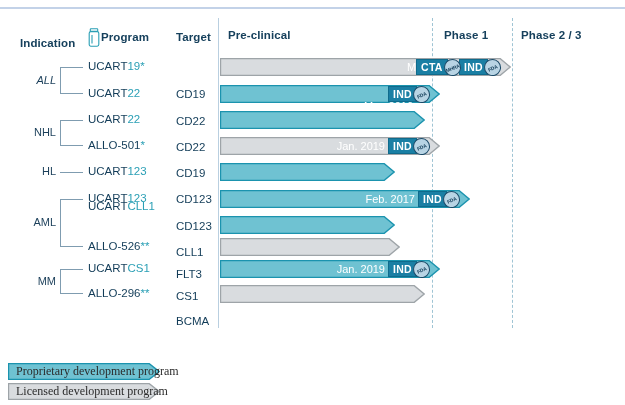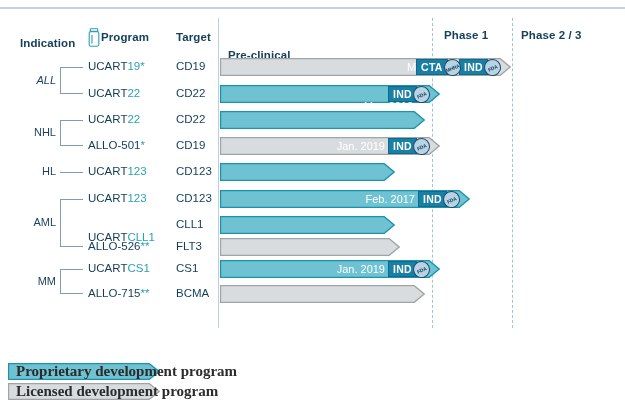--- a/index.html
+++ b/index.html
@@ -17,21 +17,21 @@
   }
 
   
   .hdr {
     position: absolute; font-size: 11.5px; font-weight: bold;
     color: #16405c; letter-spacing: .1px; white-space: nowrap;
   }
   .hdr-indication { left: 20px;  top: 37px; }
   .hdr-program    { left: 101px; top: 31px; }
   .hdr-target     { left: 176px; top: 31px; }
-  .hdr-preclin    { left: 228px; top: 29px; margin-top: 20px; }
+  .hdr-preclin    { left: 228px; top: 29px; }
   .hdr-ph1        { left: 444px; top: 29px; }
   .hdr-ph23       { left: 521px; top: 29px; }
 
   .vial { position: absolute; left: 88px; top: 28px; width: 12px; height: 19px; }
 
   
   .axis-line {
     position: absolute; left: 218px; top: 18px; width: 1px; height: 310px;
     background: #b9cfe0;
   }
@@ -48,21 +48,21 @@
     text-align: right; width: 40px; white-space: nowrap;
   }
   .prog-label {
     position: absolute; left: 88px; font-size: 11.5px;
     color: #123c58; white-space: nowrap;
   }
   .prog-label .hl { color: #2a9fb5; }
   .prog-label .star { color: #2a9fb5; }
   .tgt-label {
     position: absolute; left: 176px; font-size: 11.5px;
-    color: #123c58; white-space: nowrap;
+    color: #123c58; white-space: nowrap; margin-top: 28px;
   }
 
   
   .bracket { position: absolute; border: 1px solid #7f9cb0; border-right: none; }
   .bracket.flat { border: none; border-top: 1px solid #7f9cb0; }
 
   
   .bar {
     position: absolute; height: 18px; overflow: visible;
   }
@@ -90,21 +90,21 @@
     color: #16405c; letter-spacing: -.2px; z-index: 5;
   }
   .agency.rot { transform: rotate(-22deg); }
 
   
   .legend-item { position: absolute; height: 17px; }
   .legend-label {
     position: absolute; left: 8px; top: 0; height: 17px;
     display: flex; align-items: center;
     font-family: "Liberation Serif", serif;
-    font-size: 15px; color: #2b2b2b; white-space: nowrap; font-weight: bold;
+    font-size: 12px; color: #2b2b2b; white-space: nowrap;
   }
 </style>
 </head>
 <body>
 
 <div id="root">
 
   <div class="top-rule"></div>
 
   <div class="hdr hdr-indication">Indication</div>
@@ -198,21 +198,21 @@
           <svg class="bar-shape" viewBox="0 0 250 18" preserveAspectRatio="none">
             <path d="M0.5,0.5 H239 L249.2,9 L239,17.5 H0.5 Z" fill="#6fc2d2" stroke="#1b93ae" stroke-width="1.4"></path>
           </svg>
         </div>
         <div class="badge" style="left: 198px;">
           <div class="badge-box">IND</div>
           <div class="agency rot">FDA</div>
         </div>
         <div style="position: absolute; top: 0px; height: 18px; display: flex; align-items: center; z-index: 3; font-size: 11px; color: rgb(255, 255, 255); white-space: nowrap; left: 0px; width: 195px; justify-content: flex-end;">Feb. 2017</div>
       </div>
-      <div class="prog-label" style="top: 231px;"><span>UCART</span><span class="hl">CLL1</span></div>
+      <div class="prog-label" style="top: 200px;"><span>UCART</span><span class="hl">CLL1</span></div>
       <div class="tgt-label" style="top: 218px;">CLL1</div>
       <div class="bar" style="left: 220px; top: 216px; width: 175px;">
         <div class="bar-body" style="width: 175px;">
           <svg class="bar-shape" viewBox="0 0 175 18" preserveAspectRatio="none">
             <path d="M0.5,0.5 H164 L174.2,9 L164,17.5 H0.5 Z" fill="#6fc2d2" stroke="#1b93ae" stroke-width="1.4"></path>
           </svg>
         </div>
       </div>
       <div class="prog-label" style="top: 240px;"><span>ALLO-526</span><span class="star">**</span></div>
       <div class="tgt-label" style="top: 240px;">FLT3</div>
@@ -230,21 +230,21 @@
           <svg class="bar-shape" viewBox="0 0 220 18" preserveAspectRatio="none">
             <path d="M0.5,0.5 H209 L219.2,9 L209,17.5 H0.5 Z" fill="#6fc2d2" stroke="#1b93ae" stroke-width="1.4"></path>
           </svg>
         </div>
         <div class="badge" style="left: 168px;">
           <div class="badge-box">IND</div>
           <div class="agency rot">FDA</div>
         </div>
         <div style="position: absolute; top: 0px; height: 18px; display: flex; align-items: center; z-index: 3; font-size: 11px; color: rgb(255, 255, 255); white-space: nowrap; left: 0px; width: 165px; justify-content: flex-end;">Jan. 2019</div>
       </div>
-      <div class="prog-label" style="top: 287px;"><span>ALLO-715</span><span class="star">**</span></div>
+      <div class="prog-label" style="top: 287px;"><span>ALLO-296</span><span class="star">**</span></div>
       <div class="tgt-label" style="top: 287px;">BCMA</div>
       <div class="bar" style="left: 220px; top: 285px; width: 205px;">
         <div class="bar-body" style="width: 205px;">
           <svg class="bar-shape" viewBox="0 0 205 18" preserveAspectRatio="none">
             <path d="M0.5,0.5 H194 L204.2,9 L194,17.5 H0.5 Z" fill="#d9dcdf" stroke="#9ea4a8" stroke-width="1.4"></path>
           </svg>
         </div>
       </div>
       <div class="ind-label" style="left: 16px; top: 73.5px; font-style: italic;">ALL</div>
       <div class="bracket" style="position: absolute; left: 60px; top: 67px; width: 23px; height: 27px;"></div>

